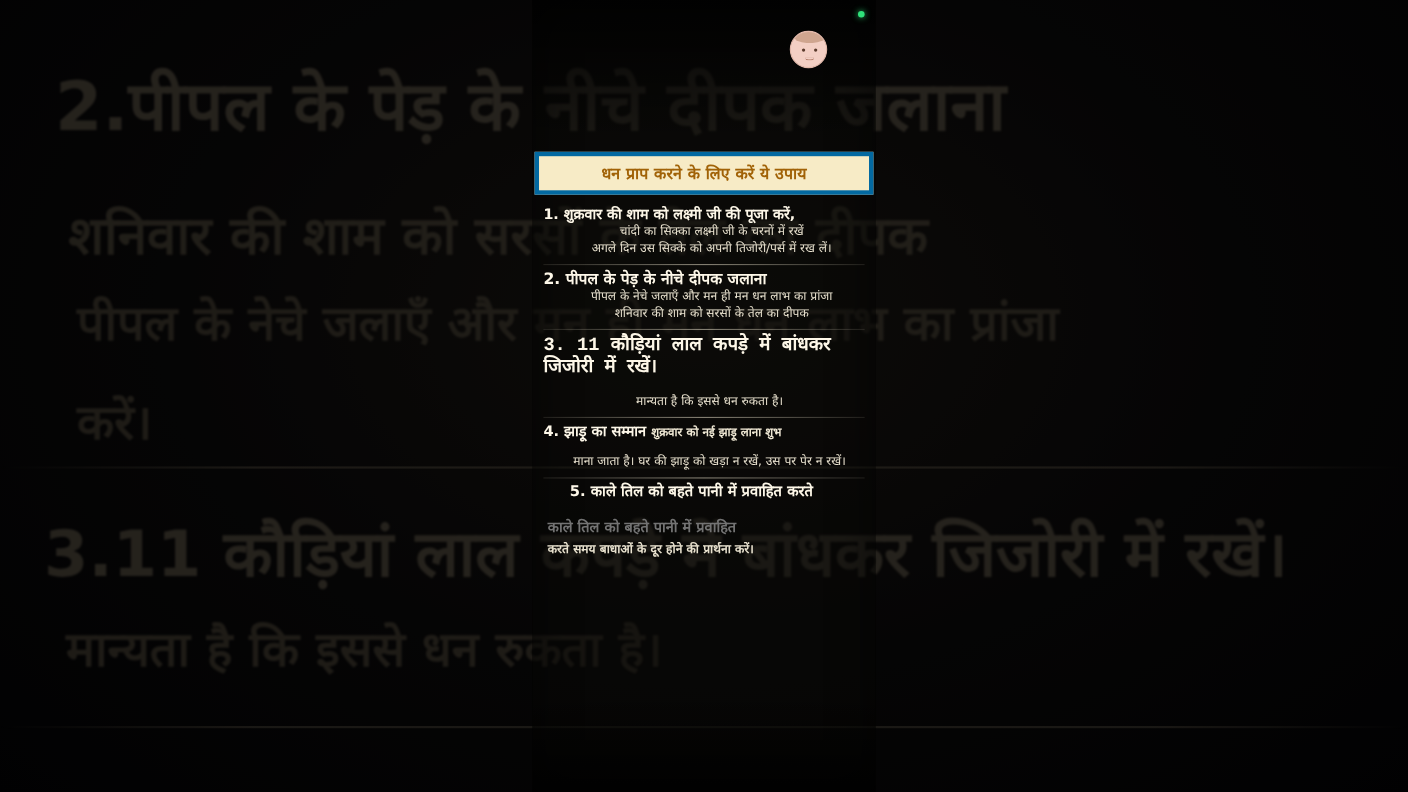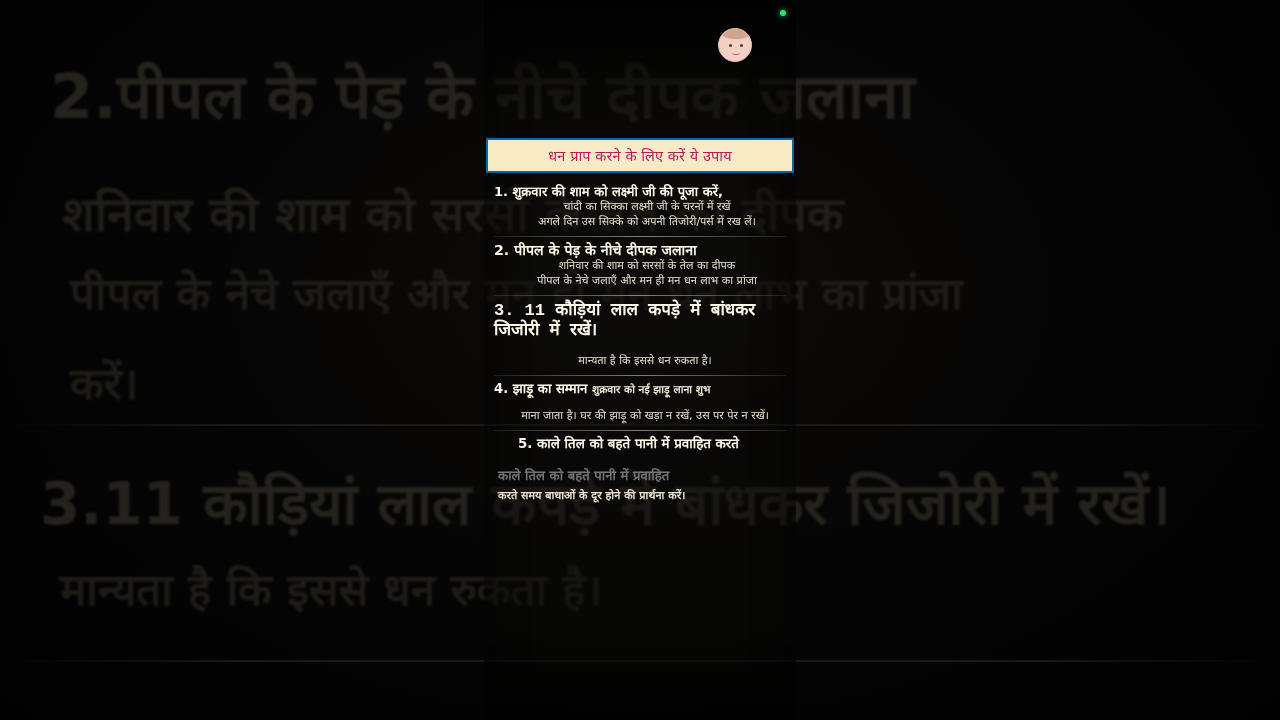--- a/index.html
+++ b/index.html
@@ -92,27 +92,27 @@
   }
 
   
   .card {
     position: absolute;
     top: 138px; left: 486px; width: 308px;
     color: #f2ece1;
   }
   .card-title {
     background: #f7ebc6;
-    color: #be185d;
+    color: #a16207;
     font-size: 14.5px;
-    font-weight: 400;
+    font-weight: 700;
     text-align: center;
     padding: 5px 6px 6px;
     letter-spacing: .1px;
-    border: 2px solid #0369a1;
+    border: 4px solid #0369a1;
   }
   .card-body { padding: 6px 8px 0 8px; }
 
   .item { padding: 5px 0 6px 0; }
   .sep {
     height: 1px; width: 100%;
     background: linear-gradient(90deg, rgba(230,222,200,.10), rgba(230,222,200,.55), rgba(230,222,200,.10));
   }
 
   .line-main {
@@ -195,22 +195,22 @@
         <div class="line-sub">चांदी का सिक्का लक्ष्मी जी के चरनों में रखें</div>
         <div class="line-sub">अगले दिन उस सिक्के को अपनी तिजोरी/पर्स में रख लें।</div>
       </div>
       <div class="sep"></div>
 
       <div class="item i2">
         <div class="line-main">
           <span class="num">2.</span>
           <span>पीपल के पेड़ के नीचे दीपक जलाना</span>
         </div>
+        <div class="line-sub">पीपल के नेचे जलाएँ और मन ही मन धन लाभ का प्रांजा</div>
         <div class="line-sub">शनिवार की शाम को सरसों के तेल का दीपक</div>
-        <div class="line-sub">पीपल के नेचे जलाएँ और मन ही मन धन लाभ का प्रांजा</div>
       </div>
       <div class="sep"></div>
 
       <div class="item i3">
         <div class="line-main">
           <span class="num">3.</span>
           <span>11 कौड़ियां लाल कपड़े में बांधकर जिजोरी में रखें।</span>
         </div>
         <div class="line-sub nopad">मान्यता है कि इससे धन रुकता है।</div>
       </div>

